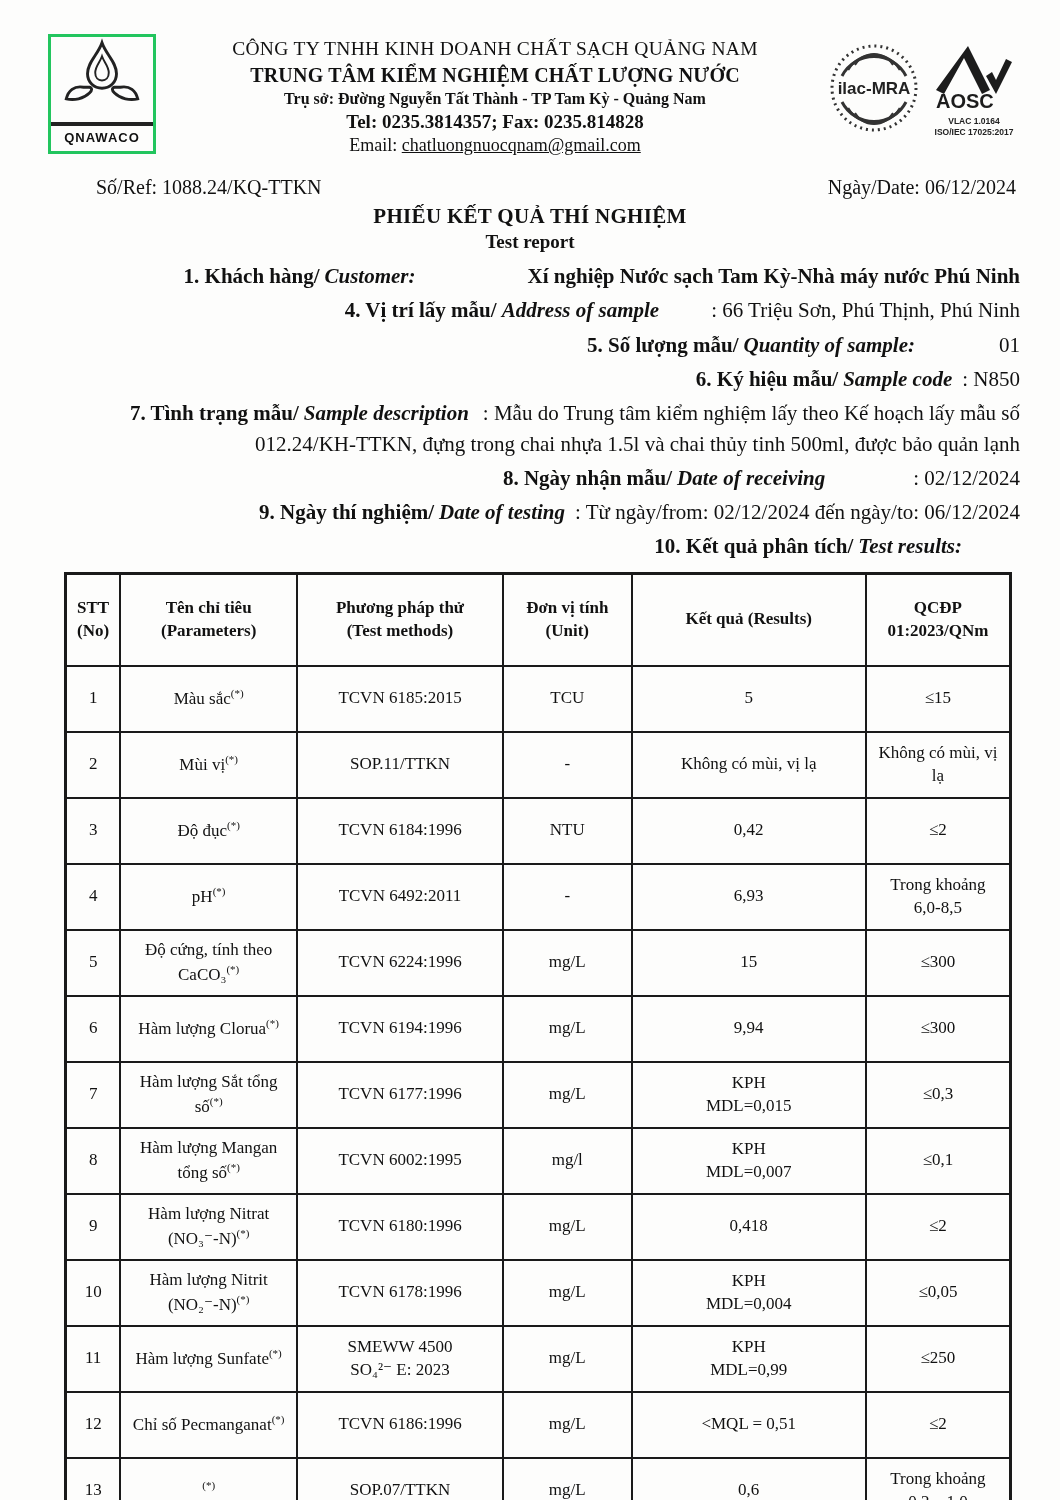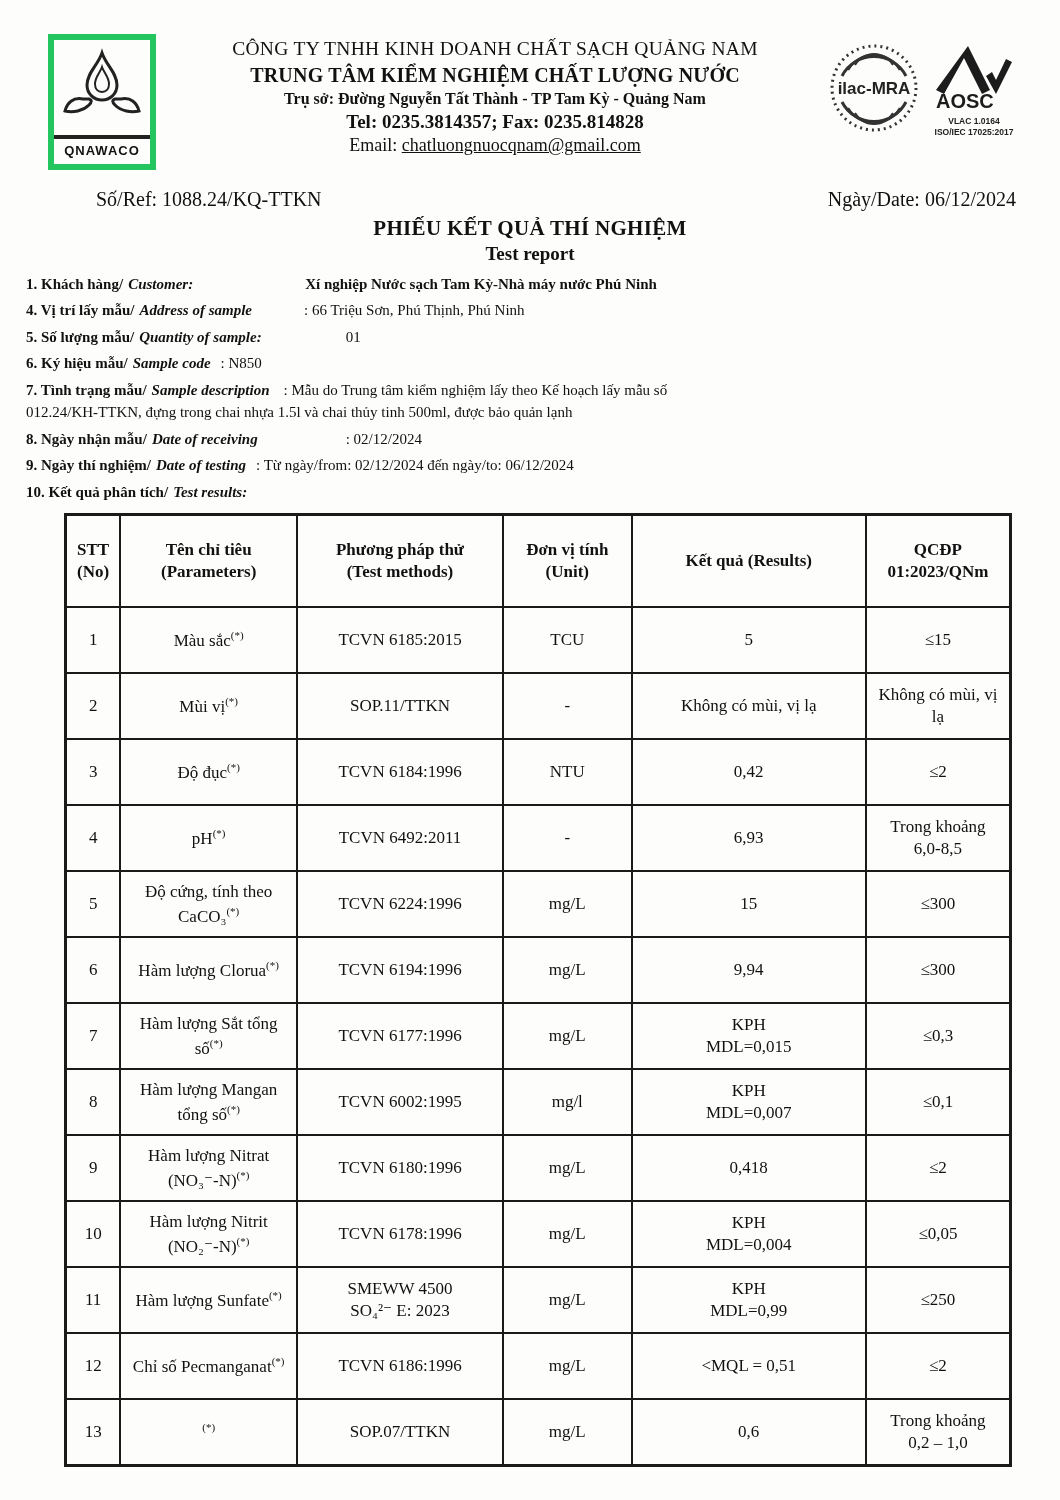--- a/index.html
+++ b/index.html
@@ -15,22 +15,22 @@
   }
   .bold{font-weight:bold;}
 
   
   .letterhead{
     display:flex;
     align-items:flex-start;
     padding:34px 40px 0 48px;
   }
   .logo-left{
-    width:108px;height:136px;
-    border:6px solid #22c55e;
+    width:108px;height:120px;
+    border:3px solid #22c55e;
     box-sizing:border-box;
     display:flex;flex-direction:column;
     align-items:center;justify-content:flex-end;
     flex:0 0 auto;
   }
   .logo-left svg{display:block;}
   .logo-left .logo-band{
     width:100%;
     border-top:4px solid #222;
     text-align:center;
@@ -64,21 +64,21 @@
   .refline{
     display:flex;justify-content:space-between;
     padding:18px 44px 0 96px;
     font-size:20px;
   }
   .titleblock{text-align:center;margin-top:4px;line-height:1.3;}
   .title-vi{font-size:21px;font-weight:bold;letter-spacing:.3px;}
   .title-en{font-size:19px;font-weight:bold;}
 
   
-  .info{padding:8px 40px 0 26px;font-size:15px;}
+  .info{padding:8px 40px 0 26px;font-size:21px;text-align:right;}
   .info-item{margin-bottom:7px;line-height:1.3;}
   .info-item .lvi{font-weight:bold;}
   .info-item .len{font-weight:bold;font-style:italic;margin-left:5px;}
   .info-item .val{margin-left:8px;}
   .info-item .val.bold{font-weight:bold;}
   .info-item:nth-child(1) .val{margin-left:112px;}
   .info-item:nth-child(2) .val{margin-left:52px;}
   .info-item:nth-child(3) .val{margin-left:84px;}
   .info-item:nth-child(4) .val{margin-left:10px;}
   .info-item:nth-child(5) .val{margin-left:14px;}

